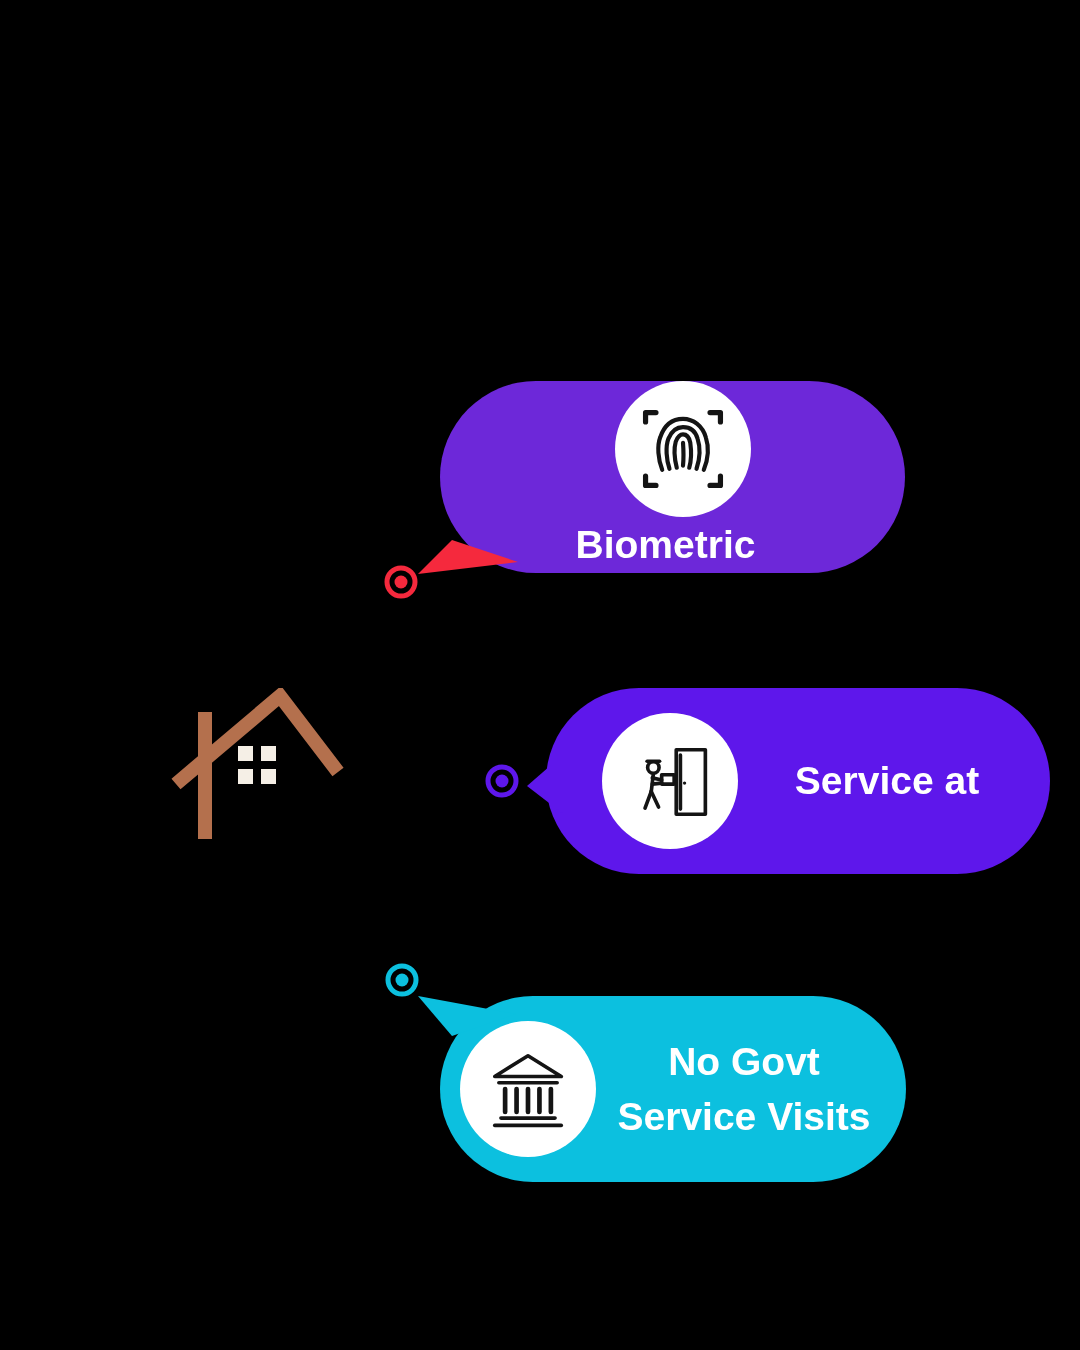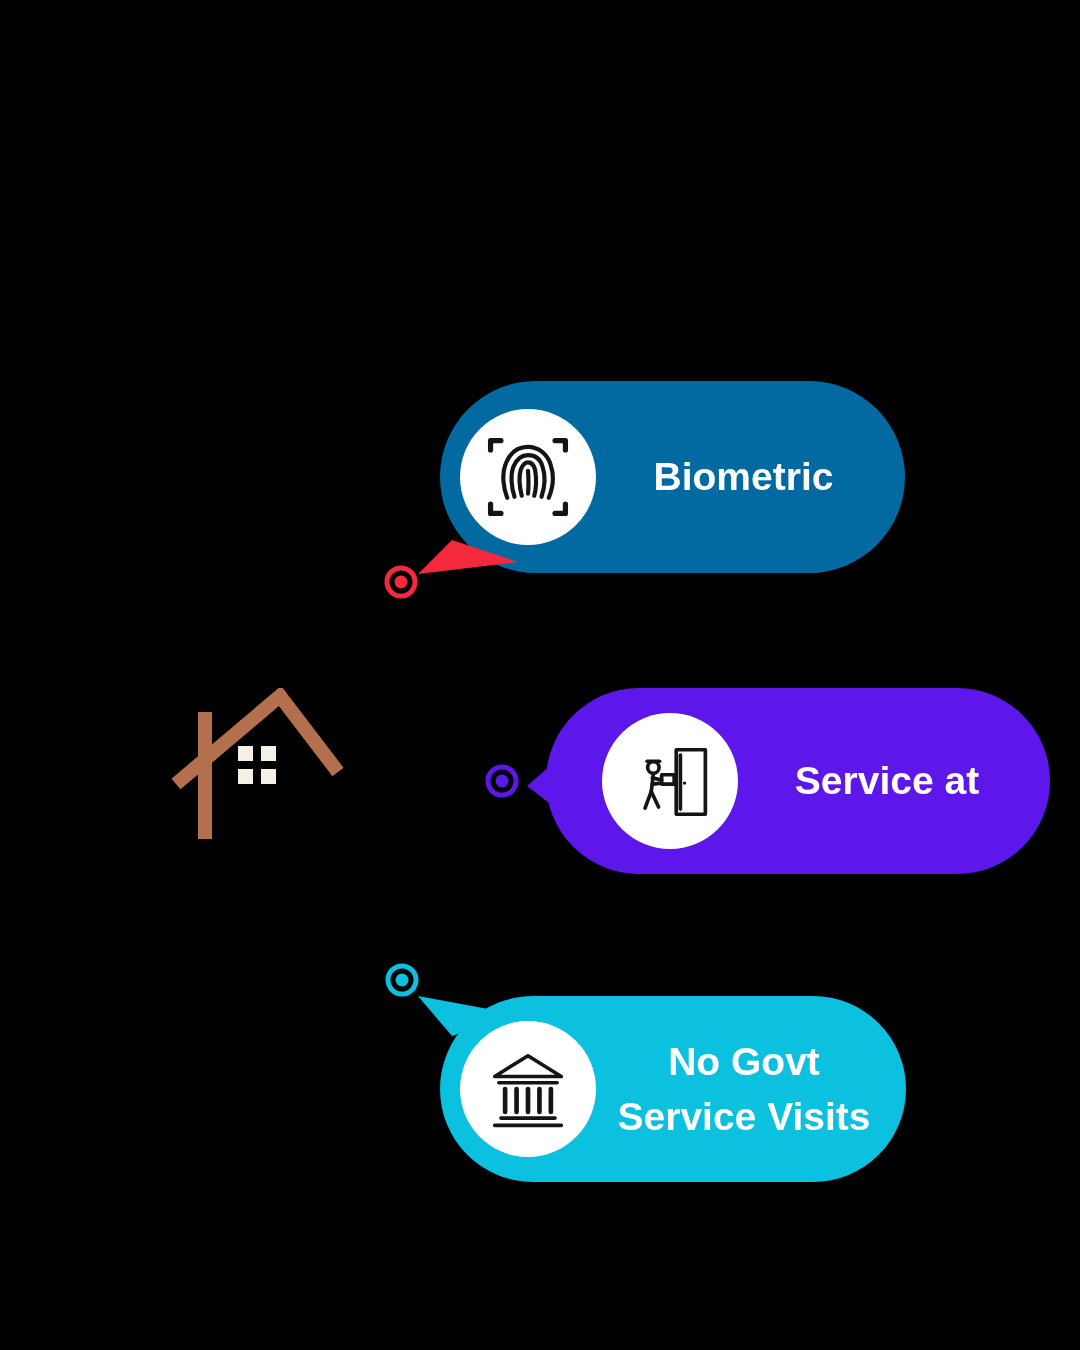--- a/index.html
+++ b/index.html
@@ -60,21 +60,21 @@
       </g>
       <g style="fill: rgb(245, 239, 230);">
         <rect x="70" y="58" width="15" height="15"></rect>
         <rect x="93" y="58" width="15" height="15"></rect>
         <rect x="70" y="81" width="15" height="15"></rect>
         <rect x="93" y="81" width="15" height="15"></rect>
       </g>
     </svg>
   </div>
 
-  <div id="bubble-biometric" class="callout" style="background-color: #0369a1;">
+  <div id="bubble-biometric" class="callout" style="background-color: #6d28d9; flex-direction: column;">
     <div class="icon-circle">
       <svg viewBox="0 0 100 100" fill="none" stroke="#141414" stroke-linecap="round" stroke-linejoin="round">
         <g stroke-width="5">
           <path d="M14 24 V15 H24"></path>
           <path d="M76 15 H86 V24"></path>
           <path d="M86 76 V85 H76"></path>
           <path d="M24 85 H14 V76"></path>
         </g>
         <g stroke-width="4">
           <path d="M30 70 C26 60 25 47 28 39 C32 27 40 21 50 21 C60 21 69 28 72 39 C75 48 74 60 70 70"></path>

